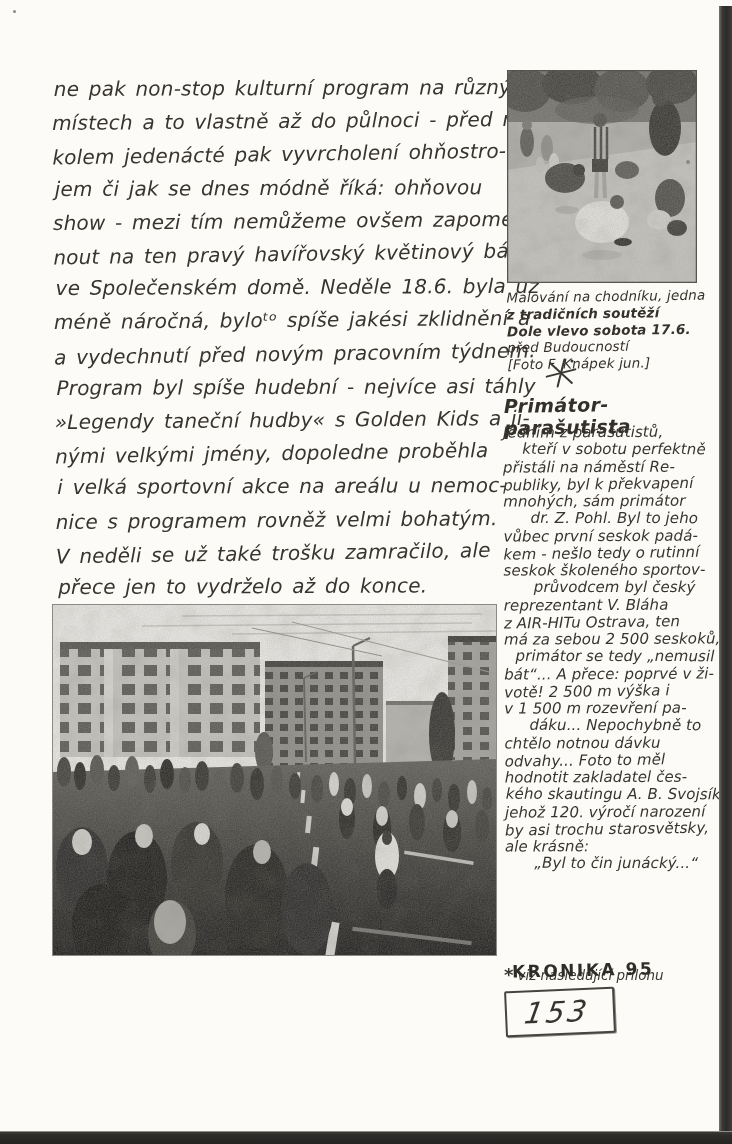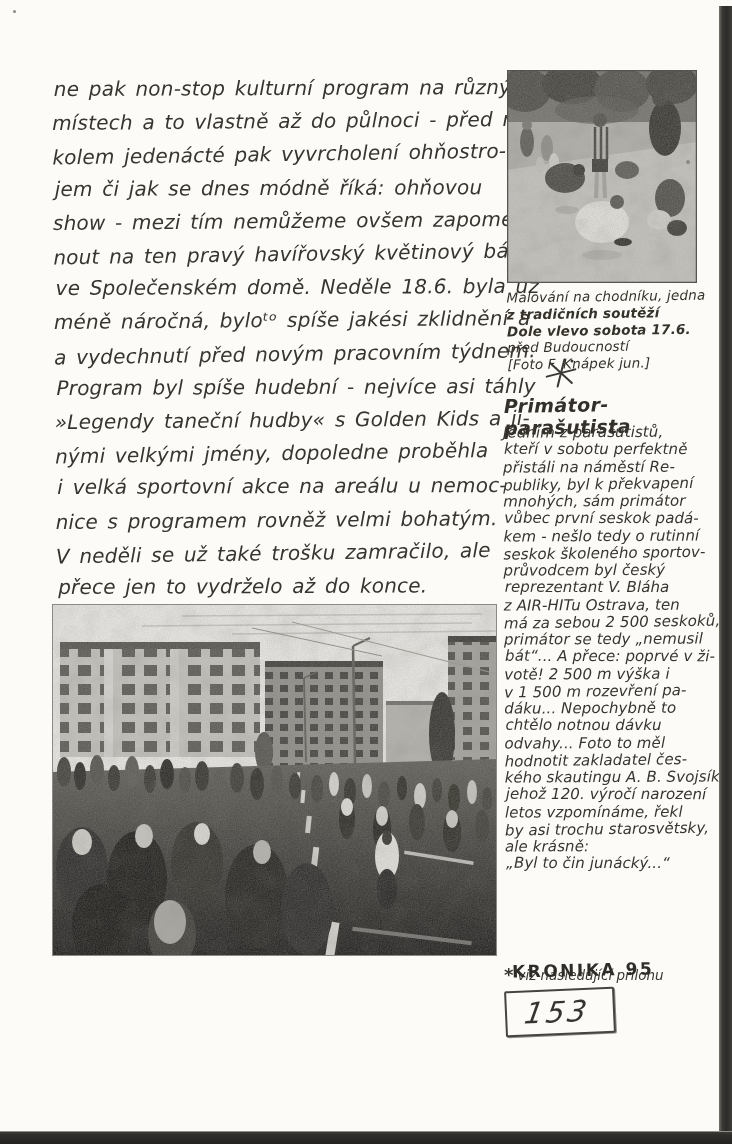--- a/index.html
+++ b/index.html
@@ -17,21 +17,21 @@
   .caption{position:absolute;left:507px;top:288px;transform:rotate(-0.8deg);}
   .cap-line{white-space:nowrap;font-style:italic;font-size:13.5px;line-height:16.8px;letter-spacing:0.2px;color:#353229;}
   .cap-bold{font-weight:bold;}
   
   .divider-star{position:absolute;left:543px;top:355px;width:36px;height:36px;}
   
   .article-heading{position:absolute;left:504px;top:393px;font-size:19px;font-weight:bold;font-style:italic;letter-spacing:0.4px;transform:rotate(-1deg);color:#33302a;}
   .article-body{position:absolute;left:504px;top:424px;width:220px;transform:rotate(-0.3deg);}
   .art-line{white-space:nowrap;font-style:italic;font-size:15px;line-height:17.25px;letter-spacing:0.1px;color:#38352f;}
   .art-line:nth-child(4n){transform:rotate(-0.5deg);}
-  .art-line:nth-child(4n+2){transform:rotate(0.4deg) translateX(1px);}
+  .art-line:nth-child(4n+2){transform:rotate(0.4deg) translateX(1px);text-align:center;}
   .footnote{position:absolute;left:504px;top:964px;font-size:13.5px;font-style:italic;color:#3a3731;}
   .fn-star{font-style:normal;font-weight:bold;font-size:18px;margin-right:4px;vertical-align:-1px;}
   
   .kronika{position:absolute;left:512px;top:960px;font-size:17px;font-weight:bold;letter-spacing:2.5px;transform:rotate(-1.3deg);color:#2f2d28;}
   .page-number-box{position:absolute;left:505px;top:989px;width:110px;height:46px;border:2.5px solid #46443f;border-radius:2px;transform:rotate(-2.5deg);display:flex;align-items:center;padding-left:18px;background:#fcfbf8;box-shadow:1px 1px 0 #8d8b85;}
   .page-number{font-size:29px;font-style:italic;transform:skewX(-12deg);letter-spacing:3px;color:#36342f;}
   
   .edge-right{position:absolute;right:0;top:6px;bottom:0;width:13px;
     background:linear-gradient(90deg,#757369 0,#3a3835 25%,#2c2b29 60%,#403e3a 100%);}
   .edge-bottom{position:absolute;left:0;right:0;bottom:0;height:13px;border-top:1.5px solid #8f8d85;
@@ -133,38 +133,38 @@
     <circle cx="29" cy="6" r="1.5" fill="#3a3833"></circle>
   </svg>
 
   <h2 class="article-heading">Primátor-parašutista</h2>
   <div class="article-body">
       <div class="art-line">Jedním z parašutistů,</div>
       <div class="art-line">kteří v sobotu perfektně</div>
       <div class="art-line">přistáli na náměstí Re-</div>
       <div class="art-line">publiky, byl k překvapení</div>
       <div class="art-line">mnohých, sám primátor</div>
+      <div class="art-line">dr. Z. Pohl. Byl to jeho</div>
       <div class="art-line">vůbec první seskok padá-</div>
       <div class="art-line">kem - nešlo tedy o rutinní</div>
       <div class="art-line">seskok školeného sportov-</div>
       <div class="art-line">průvodcem byl český</div>
       <div class="art-line">reprezentant V. Bláha</div>
       <div class="art-line">z AIR-HITu Ostrava, ten</div>
       <div class="art-line">má za sebou 2 500 seskoků,</div>
       <div class="art-line">primátor se tedy „nemusil</div>
       <div class="art-line">bát“... A přece: poprvé v ži-</div>
       <div class="art-line">votě! 2 500 m výška i</div>
       <div class="art-line">v 1 500 m rozevření pa-</div>
       <div class="art-line">dáku... Nepochybně to</div>
       <div class="art-line">chtělo notnou dávku</div>
       <div class="art-line">odvahy... Foto to měl</div>
       <div class="art-line">hodnotit zakladatel čes-</div>
       <div class="art-line">kého skautingu A. B. Svojsík,</div>
       <div class="art-line">jehož 120. výročí narození</div>
-      <div class="art-line">letos vzpomínáme, řekl</div>
       <div class="art-line">by asi trochu starosvětsky,</div>
       <div class="art-line">ale krásně:</div>
       <div class="art-line">„Byl to čin junácký...“</div>
     </div>
   <div class="footnote">
     <span class="fn-star">*</span><span>viz následující přílohu</span>
   </div>
 
   <div class="kronika">KRONIKA 95</div>
   <div class="page-number-box">

